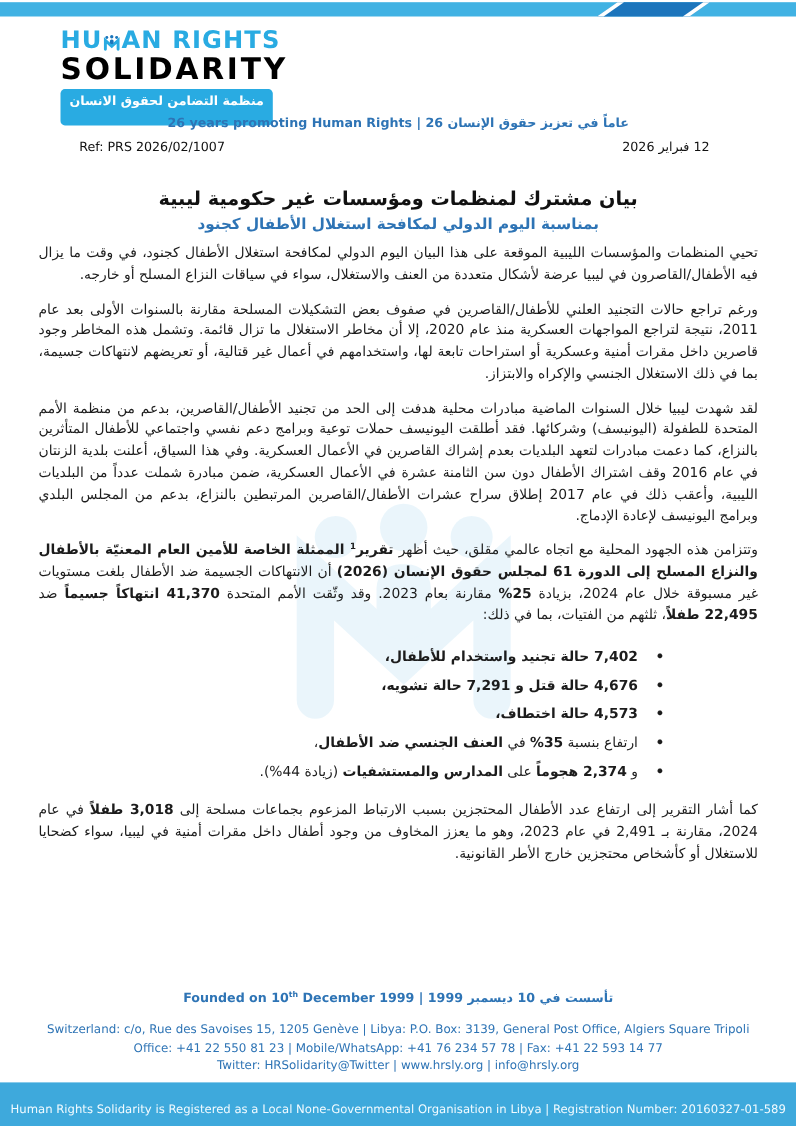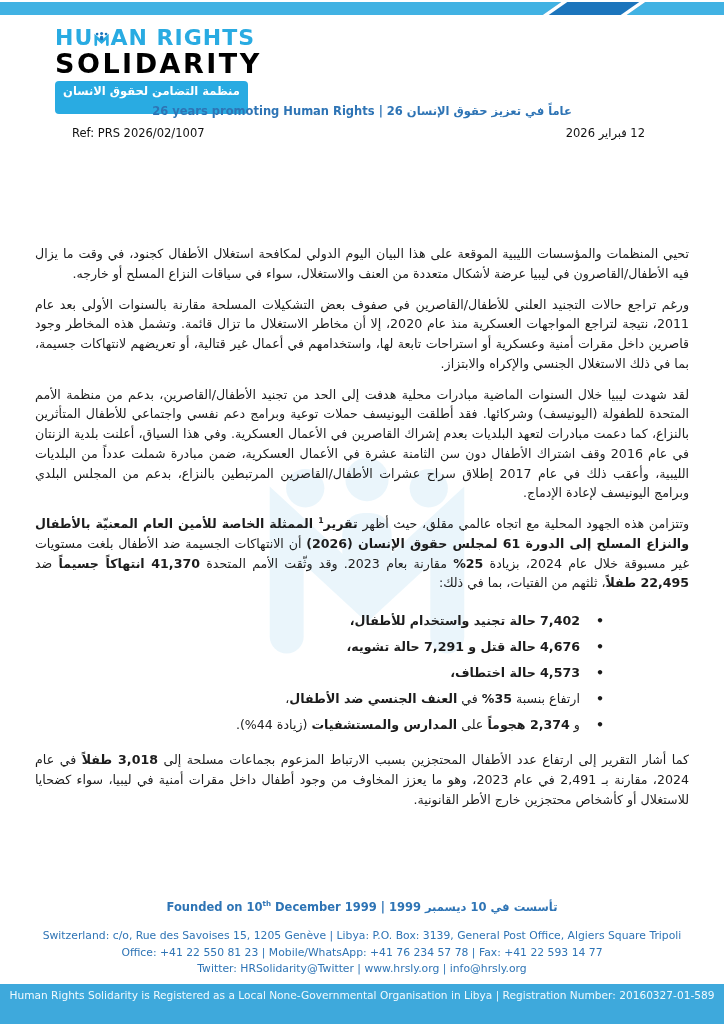--- a/index.html
+++ b/index.html
@@ -41,32 +41,32 @@
   
   .title-block { position:absolute; top:170px; left:0; width:724px; text-align:center; }
   .title-main { font-size:17.5px; font-weight:bold; color:#111; direction:rtl; line-height:1.35; }
   .title-sub  { font-size:13.8px; font-weight:bold; color:#2e74b5; direction:rtl; line-height:1.45; }
 
   
   .watermark { position:absolute; top:415px; left:262px; width:210px; height:270px;
     opacity:0.16; pointer-events:none; }
 
   
-  .body-text { position:absolute; top:244px; left:35px; width:654px; direction:rtl; }
+  .body-text { position:absolute; top:220px; left:35px; width:654px; direction:rtl; }
   .body-text p { margin:0 0 11px 0; font-size:12.6px; line-height:1.57; text-align:justify; color:#1c1c1c; }
   ul.points { list-style:none; margin:15px 0 13px 0; padding:0 85px 0 0; }
   ul.points li { display:flex; direction:rtl; font-size:12.6px; line-height:2.05; color:#1c1c1c; }
   ul.points .dot { font-weight:bold; margin-left:16px; }
 
   
   .footer { position:absolute; bottom:0; left:0; width:724px; text-align:center; }
   .founded { color:#2e74b5; font-weight:bold; font-size:11.5px; margin-bottom:15px; direction:ltr; }
   .addr { color:#2e74b5; font-size:10.8px; line-height:1.5; direction:ltr; }
   .bottom-bar { margin-top:7px; width:724px; height:40px; background:#3ea9dc;
-    display:flex; align-items:flex-start; justify-content:center; padding-top:5px; }
+    display:flex; align-items:flex-start; justify-content:center; padding-top:19px; }
   .bottom-bar span { color:#f2fbff; font-size:10.6px; }
 </style>
 </head>
 <body>
 
 <div class="page">
 
   <div class="topbar">
     <div class="topbar-accent"></div>
   </div>
@@ -95,20 +95,24 @@
     <div class="logo-band">منظمة التضامن لحقوق الانسان</div>
   </div>
 
   <div class="tagline">26 years promoting Human Rights | 26 عاماً في تعزيز حقوق الإنسان</div>
 
   <div class="refdate">
     <span class="ref">Ref: PRS 2026/02/1007</span>
     <span class="date">12 فبراير 2026</span>
   </div>
 
+  <div class="title-block">
+    <div class="title-main">بيان مشترك لمنظمات ومؤسسات غير حكومية ليبية</div>
+    <div class="title-sub">بمناسبة اليوم الدولي لمكافحة استغلال الأطفال كجنود</div>
+  </div>
 
   <div class="body-text">
     <p><span>تحيي المنظمات والمؤسسات الليبية الموقعة على هذا البيان اليوم الدولي لمكافحة استغلال الأطفال كجنود، في وقت ما يزال فيه الأطفال/القاصرون في ليبيا عرضة لأشكال متعددة من العنف والاستغلال، سواء في سياقات النزاع المسلح أو خارجه.</span></p>
     <p><span>ورغم تراجع حالات التجنيد العلني للأطفال/القاصرين في صفوف بعض التشكيلات المسلحة مقارنة بالسنوات الأولى بعد عام 2011، نتيجة لتراجع المواجهات العسكرية منذ عام 2020، إلا أن مخاطر الاستغلال ما تزال قائمة. وتشمل هذه المخاطر وجود قاصرين داخل مقرات أمنية وعسكرية أو استراحات تابعة لها، واستخدامهم في أعمال غير قتالية، أو تعريضهم لانتهاكات جسيمة، بما في ذلك الاستغلال الجنسي والإكراه والابتزاز.</span></p>
     <p><span>لقد شهدت ليبيا خلال السنوات الماضية مبادرات محلية هدفت إلى الحد من تجنيد الأطفال/القاصرين، بدعم من منظمة الأمم المتحدة للطفولة (اليونيسف) وشركائها. فقد أطلقت اليونيسف حملات توعية وبرامج دعم نفسي واجتماعي للأطفال المتأثرين بالنزاع، كما دعمت مبادرات لتعهد البلديات بعدم إشراك القاصرين في الأعمال العسكرية. وفي هذا السياق، أعلنت بلدية الزنتان في عام 2016 وقف اشتراك الأطفال دون سن الثامنة عشرة في الأعمال العسكرية، ضمن مبادرة شملت عدداً من البلديات الليبية، وأعقب ذلك في عام 2017 إطلاق سراح عشرات الأطفال/القاصرين المرتبطين بالنزاع، بدعم من المجلس البلدي وبرامج اليونيسف لإعادة الإدماج.</span></p>
     <p><span>وتتزامن هذه الجهود المحلية مع اتجاه عالمي مقلق، حيث أظهر </span><span class="b">تقرير</span><sup class="b">1</sup><span class="b"> الممثلة الخاصة للأمين العام المعنيّة بالأطفال والنزاع المسلح إلى الدورة 61 لمجلس حقوق الإنسان (2026)</span><span> أن الانتهاكات الجسيمة ضد الأطفال بلغت مستويات غير مسبوقة خلال عام 2024، بزيادة </span><span class="b">25%</span><span> مقارنة بعام 2023. وقد وثّقت الأمم المتحدة </span><span class="b">41,370 انتهاكاً جسيماً</span><span> ضد </span><span class="b">22,495 طفلاً</span><span>، ثلثهم من الفتيات، بما في ذلك:</span></p>
     <ul class="points">
       <li>
           <span class="dot">•</span>
           <span><span class="b">7,402 حالة تجنيد واستخدام للأطفال،</span></span>

